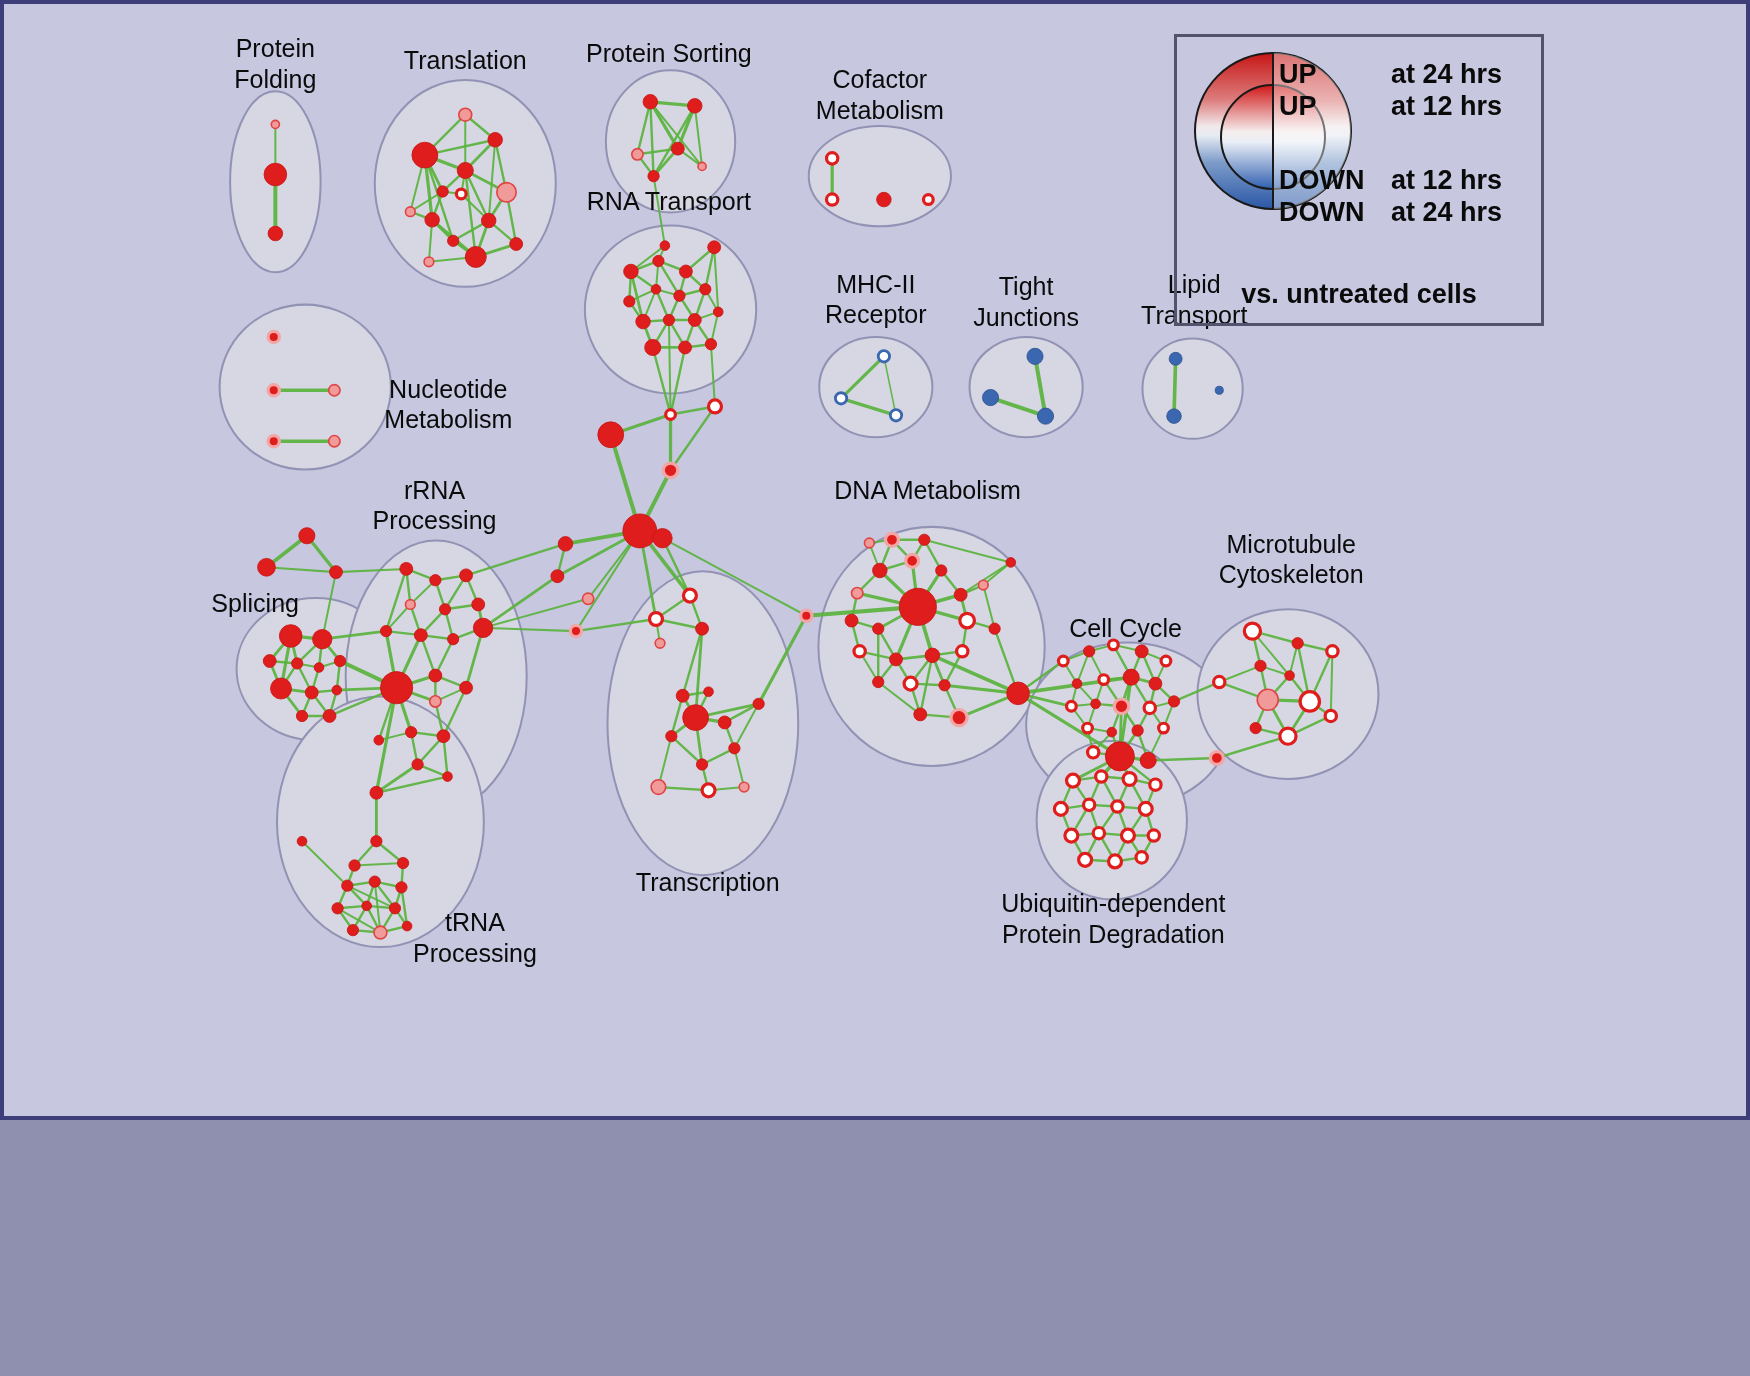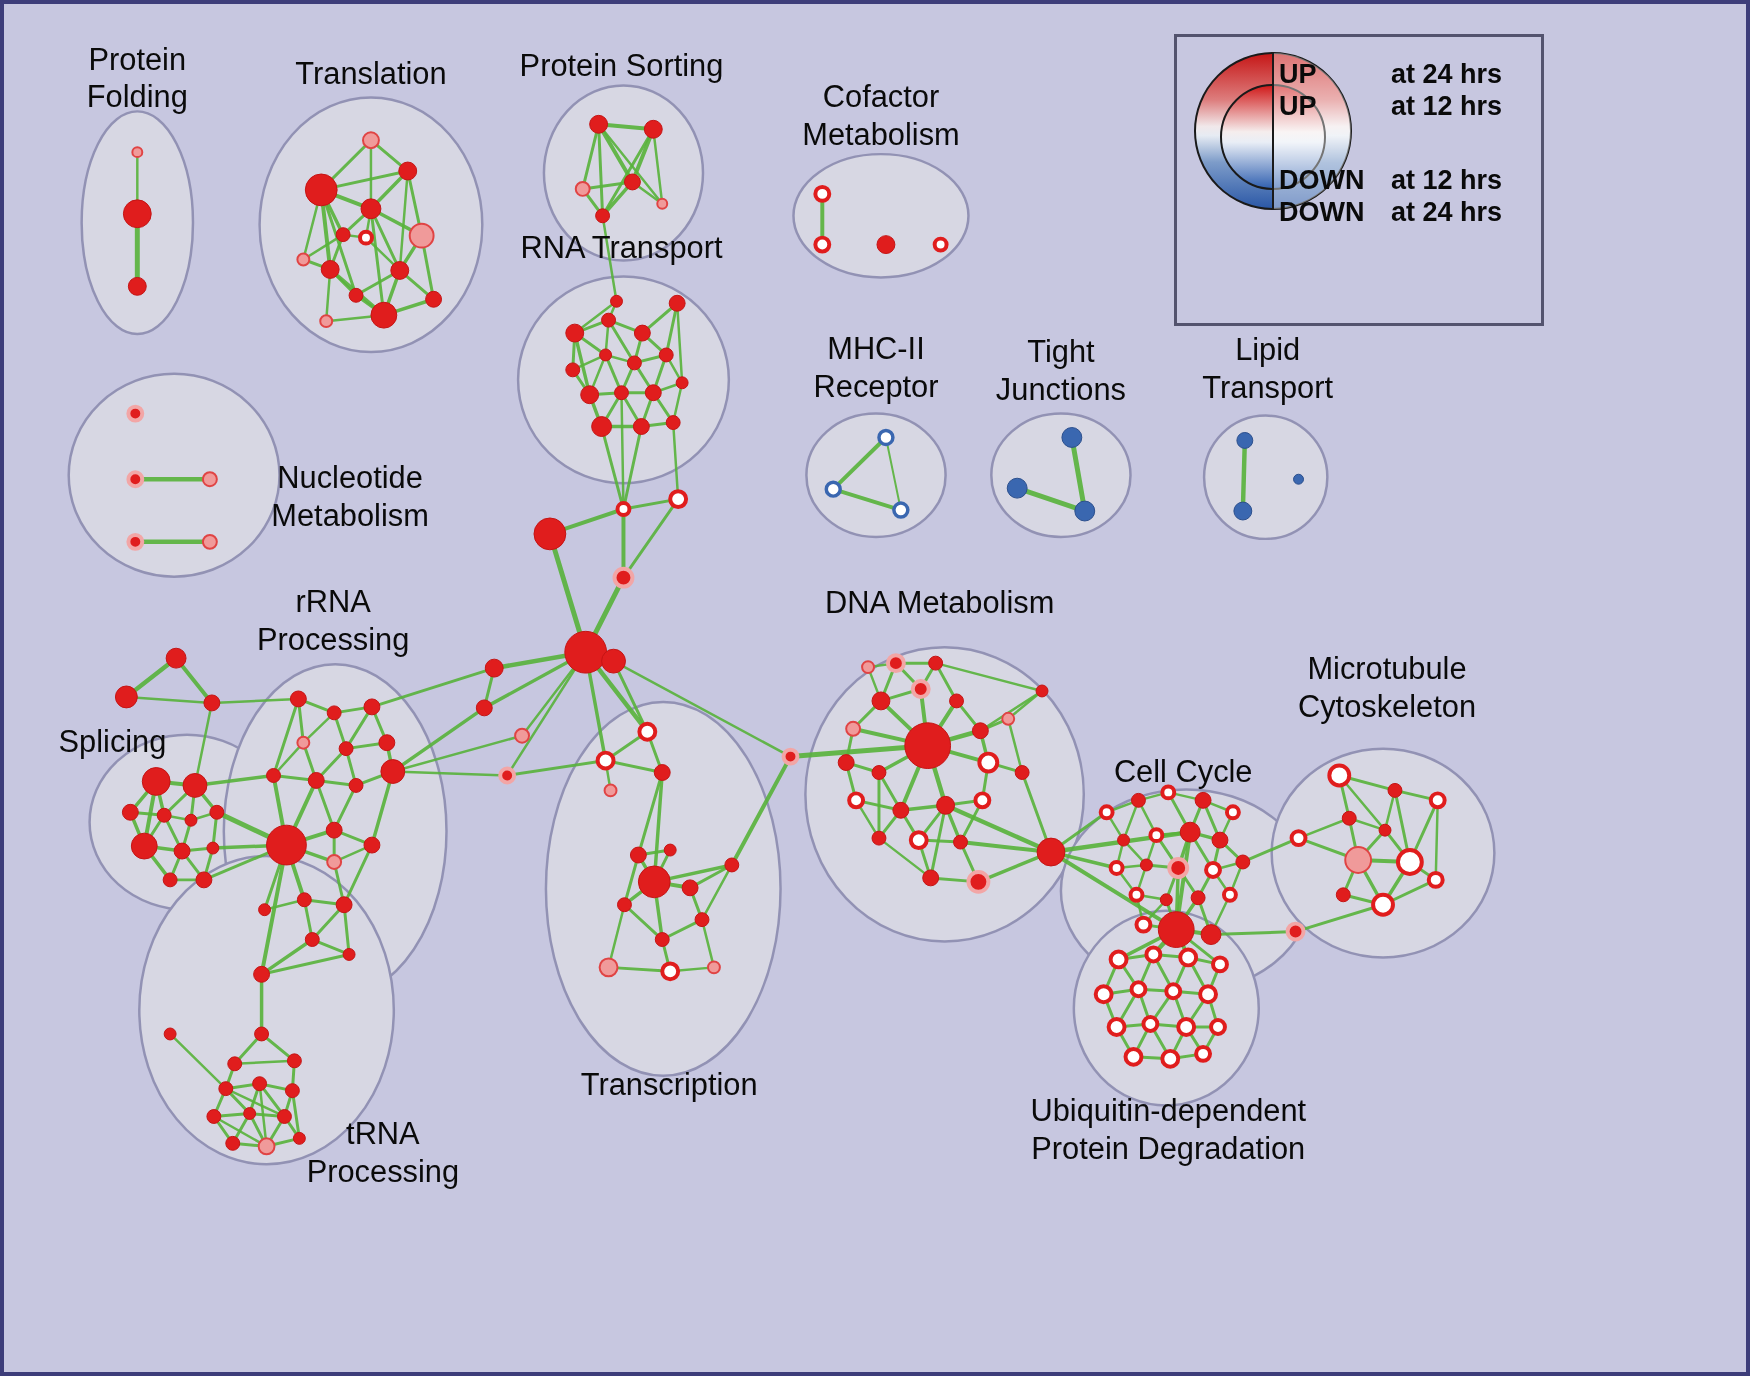--- a/index.html
+++ b/index.html
@@ -1,18 +1,18 @@
 <!DOCTYPE html>
 <html><head>
 <meta charset="utf-8">
 <style>
   html,body{margin:0;padding:0;background:#8f8fb0;}
   .page{
     position:relative;
-    width:1750px;height:1376px;
+    width:1750px;height:1120px;
     background:#c7c7e0;
     border:4px solid #3d3d7a;
     box-sizing:border-box;
     overflow:hidden;
     font-family:"Liberation Sans", sans-serif;
   }
   #net{position:absolute;left:0;top:0;width:100%;height:100%;}
   .clabel{font-family:"Liberation Sans", sans-serif;font-size:31px;fill:#0a0a0a;}
   .legend{
     position:absolute;left:1170px;top:30px;width:370px;height:292px;
@@ -700,15 +700,16 @@
       <line x1="90" y1="12" x2="90" y2="168" stroke="#1a1a1a" stroke-width="2"></line>
     </svg>
     <span class="l-dir t1">UP</span>
     <span class="l-time t1">at 24 hrs</span>
     <span class="l-dir t2">UP</span>
     <span class="l-time t2">at 12 hrs</span>
     <span class="l-dir t3">DOWN</span>
     <span class="l-time t3">at 12 hrs</span>
     <span class="l-dir t4">DOWN</span>
     <span class="l-time t4">at 24 hrs</span>
+    <div class="cap cap2">vs. untreated cells</div>
   </div>
 
 </div>
 
 </body></html>

